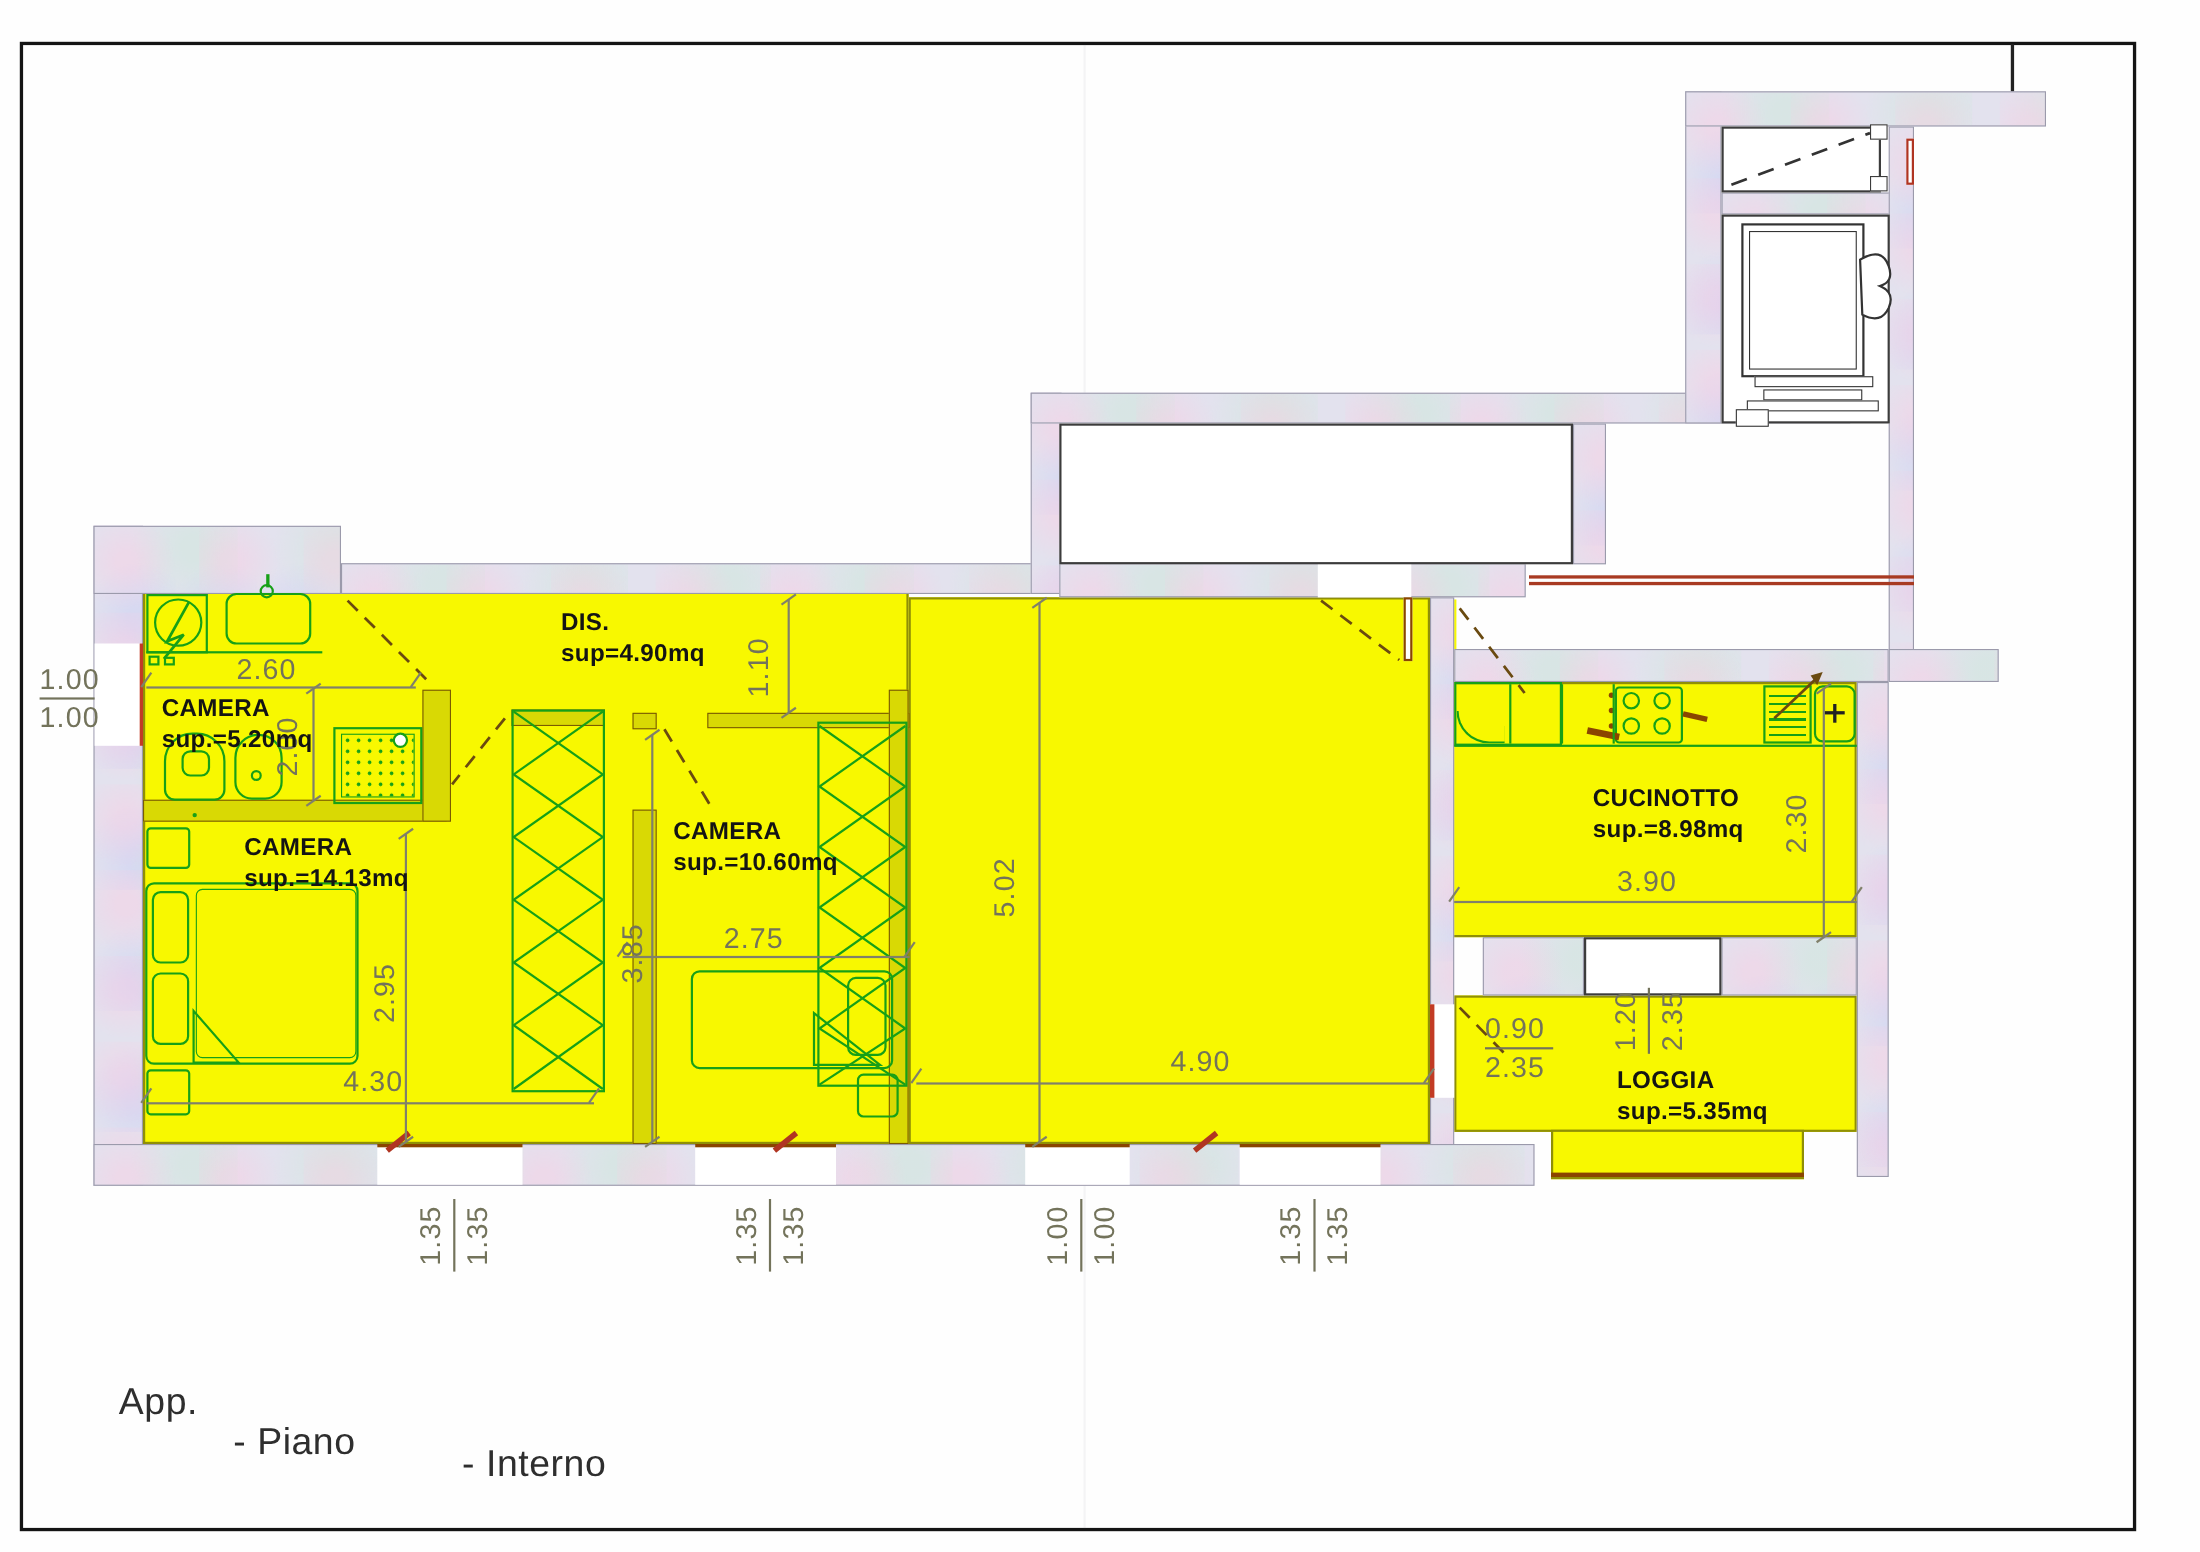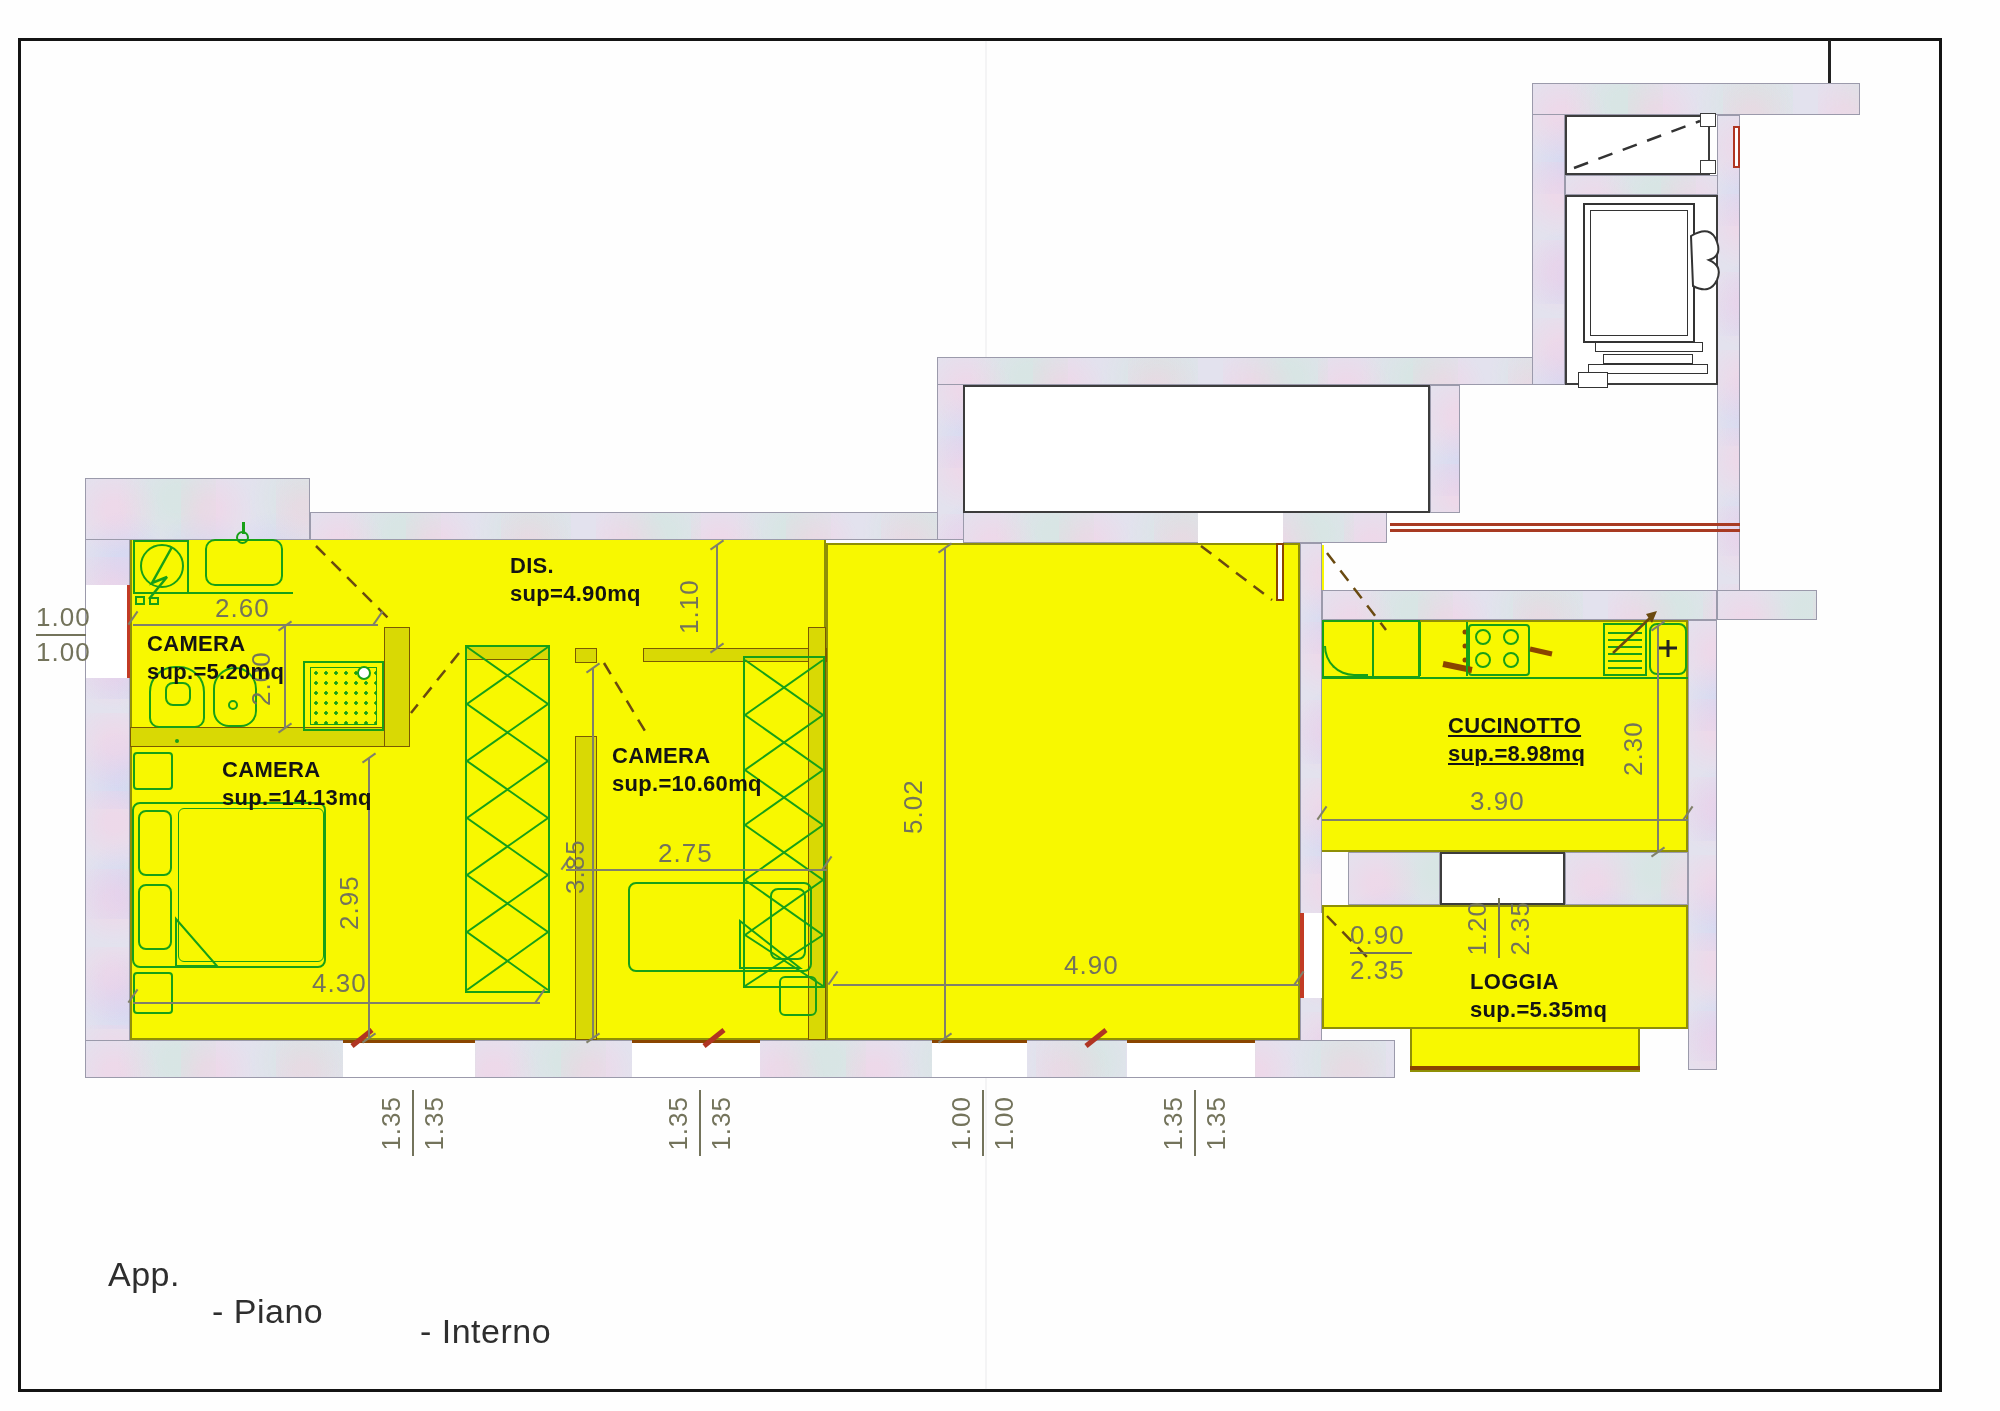--- a/index.html
+++ b/index.html
@@ -270,21 +270,21 @@
     <div>sup=4.90mq</div>
   </div>
   <div class="rlabel" style="left:222px;top:756px;">
     <div>CAMERA</div>
     <div>sup.=14.13mq</div>
   </div>
   <div class="rlabel" style="left:612px;top:742px;">
     <div>CAMERA</div>
     <div>sup.=10.60mq</div>
   </div>
-  <div class="rlabel" style="left:1448px;top:712px;text-decoration:underline;">
+  <div class="rlabel" style="left:1448px;top:712px;">
     <div>CUCINOTTO</div>
     <div>sup.=8.98mq</div>
   </div>
   <div class="rlabel" style="left:1470px;top:968px;">
     <div>LOGGIA</div>
     <div>sup.=5.35mq</div>
   </div>
 
   <div class="cap" style="left:108px;top:1255px;">App.</div>
   <div class="cap" style="left:212px;top:1292px;">- Piano</div>

